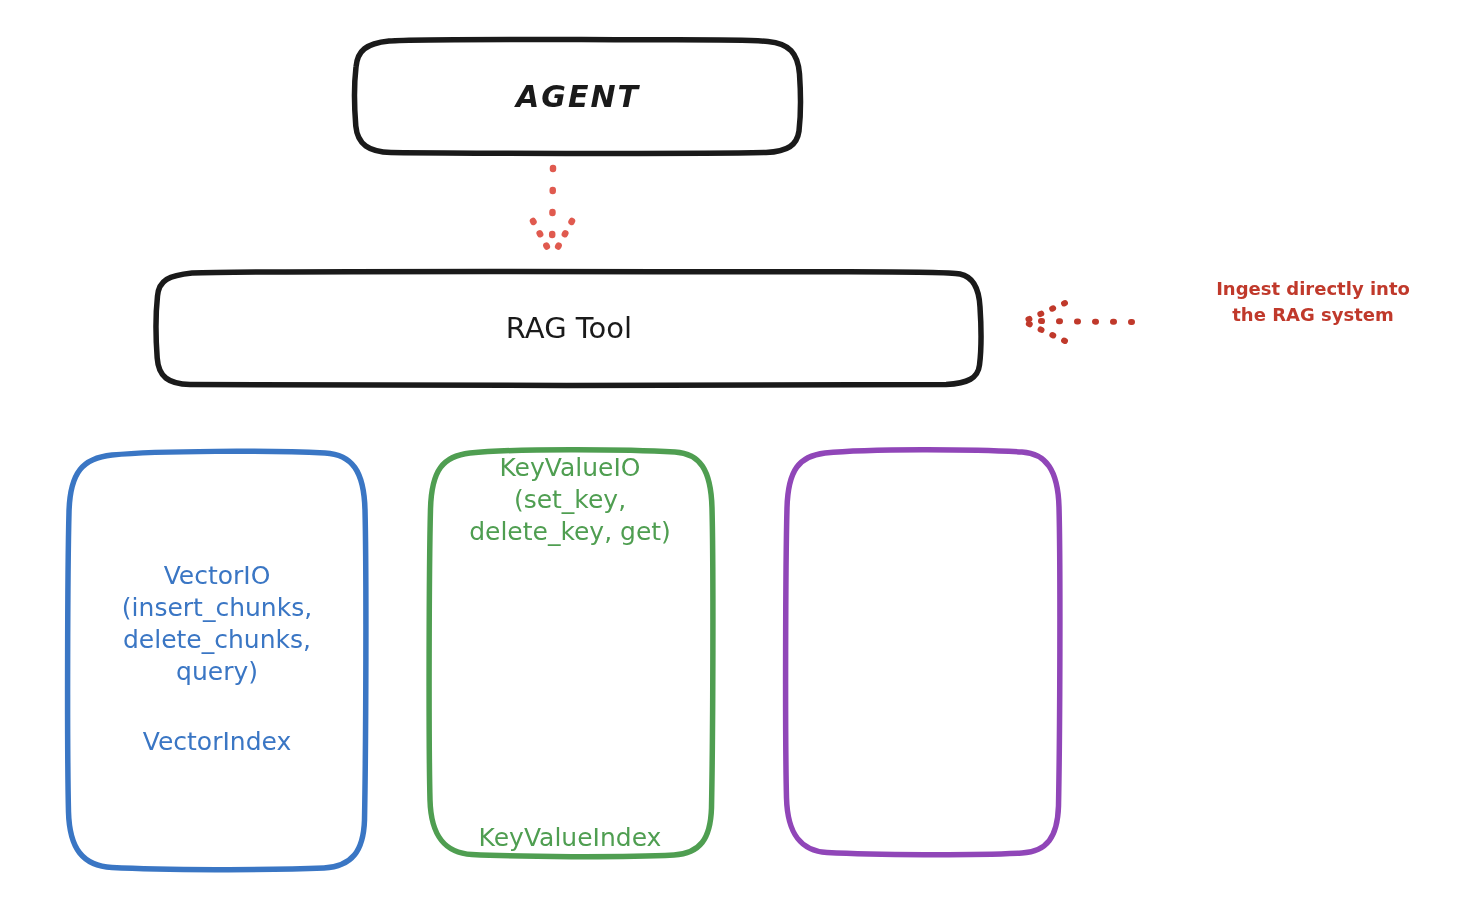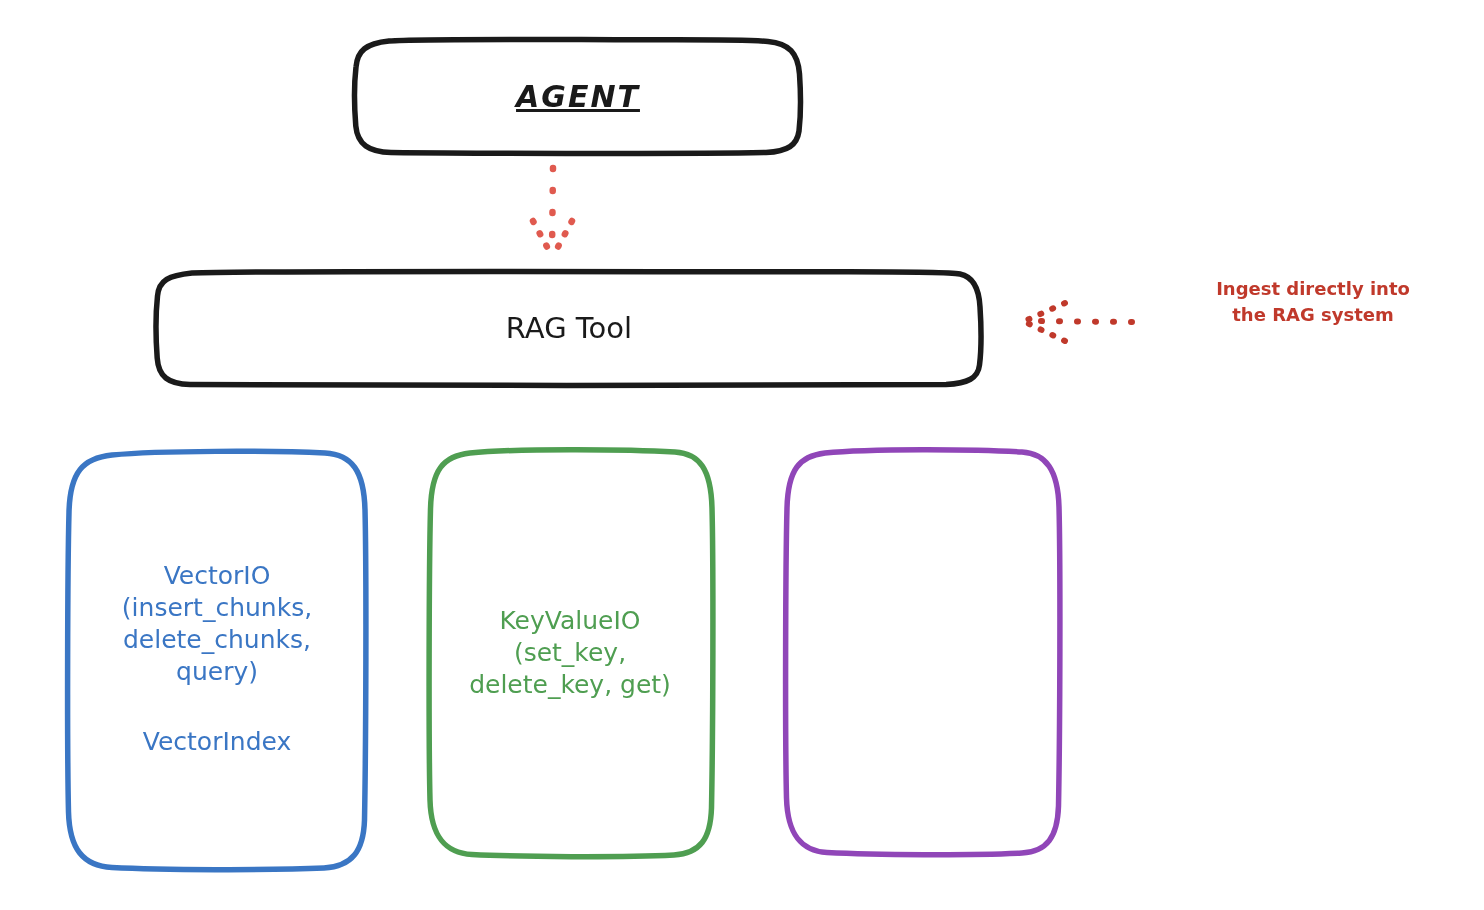--- a/index.html
+++ b/index.html
@@ -39,21 +39,20 @@
   .agent-text {
     left: 355px;
     top: 40px;
     width: 446px;
     height: 112px;
     font-size: 30px;
     font-style: italic;
     font-weight: 600;
     letter-spacing: 2px;
     color: #1a1a1a;
-    text-decoration: underline;
   }
   .ragtool-text {
     left: 157px;
     top: 272px;
     width: 824px;
     height: 112px;
     font-size: 29px;
     color: #1a1a1a;
   }
   .store-text {
@@ -73,20 +72,21 @@
     width: 290px;
     height: 414px;
     color: #3a76c4;
   }
   .keyvalue-text {
     left: 430px;
     top: 452px;
     width: 280px;
     height: 402px;
     color: #4f9e51;
+    justify-content: space-between;
   }
   .relational-text {
     left: 787px;
     top: 452px;
     width: 272px;
     height: 400px;
     color: #9046b8;
   }
   .annotation-text {
     position: absolute;
@@ -185,19 +185,20 @@
 query)</span>
     <span class="index-line">VectorIndex</span>
   </div>
 
   <div class="node-label ragtool-text">RAG Tool</div>
 
   <div class="node-label store-text keyvalue-text">
     <span class="api-line">KeyValueIO
 (set_key,
 delete_key, get)</span>
+    <span class="index-line">KeyValueIndex</span>
   </div>
 
 
   <div class="annotation-text">Ingest directly into
 the RAG system</div>
 
 </div>
 
 </body></html>

